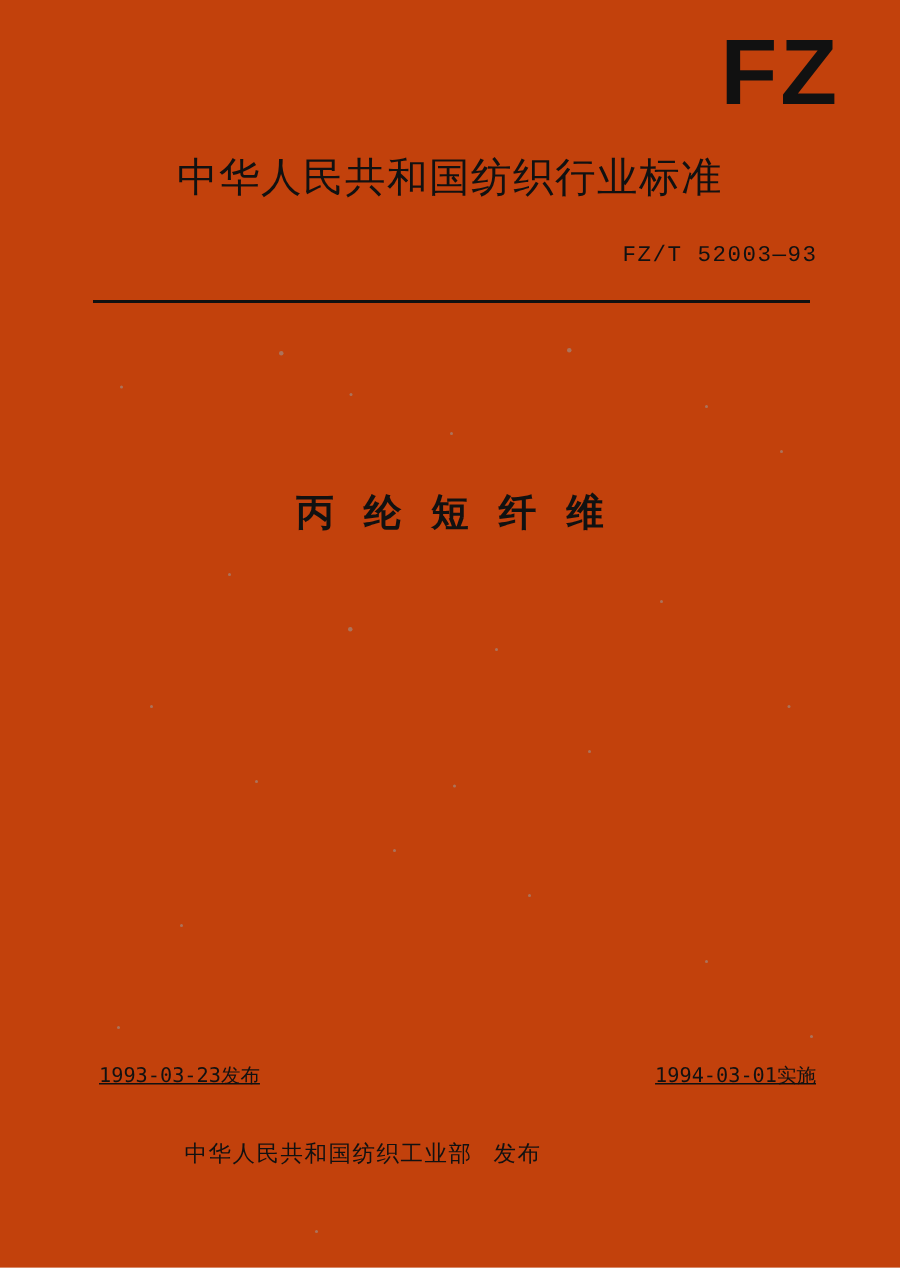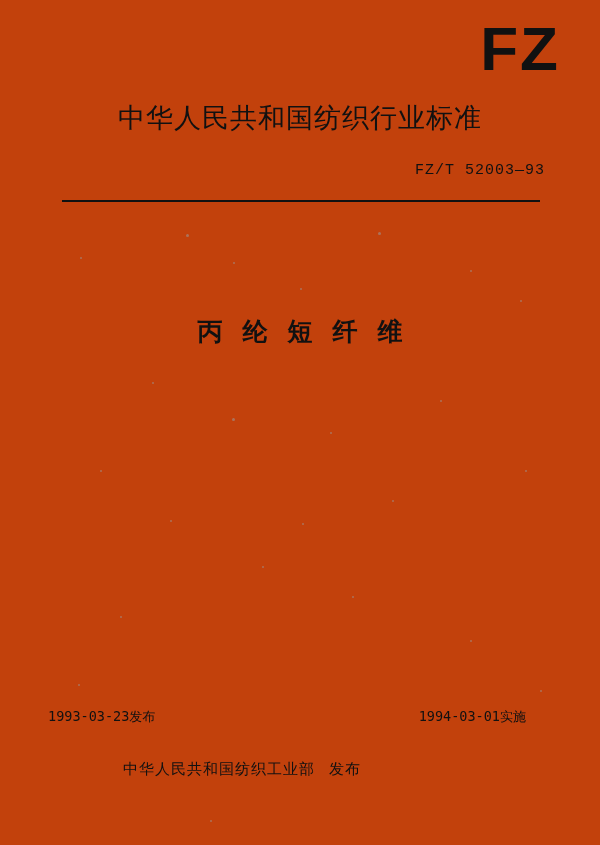--- a/index.html
+++ b/index.html
@@ -72,42 +72,43 @@
     position: absolute;
     top: 200px;
     left: 62px;
     width: 478px;
     height: 2px;
     background: #111;
   }
 
   .doc-title {
     position: absolute;
-    top: 315px;
+    top: 325px;
     left: 0;
     width: 600px;
     text-align: center;
     font-family: "DejaVu Sans", sans-serif;
     font-weight: bold;
     font-size: 25px;
     letter-spacing: 20px;
     text-indent: 20px;
     color: #111;
   }
 
   .dates {
     position: absolute;
     top: 708px;
-    left: 48px;
+    left: 66px;
     width: 478px;
     display: flex;
     justify-content: space-between;
     font-family: "DejaVu Sans Mono", monospace;
     font-size: 13.5px;
     color: #111;
+    text-decoration: underline;
   }
   .dates .date-item {
     white-space: nowrap;
   }
   .dates .date-item .cn {
     font-family: "DejaVu Sans", sans-serif;
     font-size: 13px;
   }
 
   .publisher {

